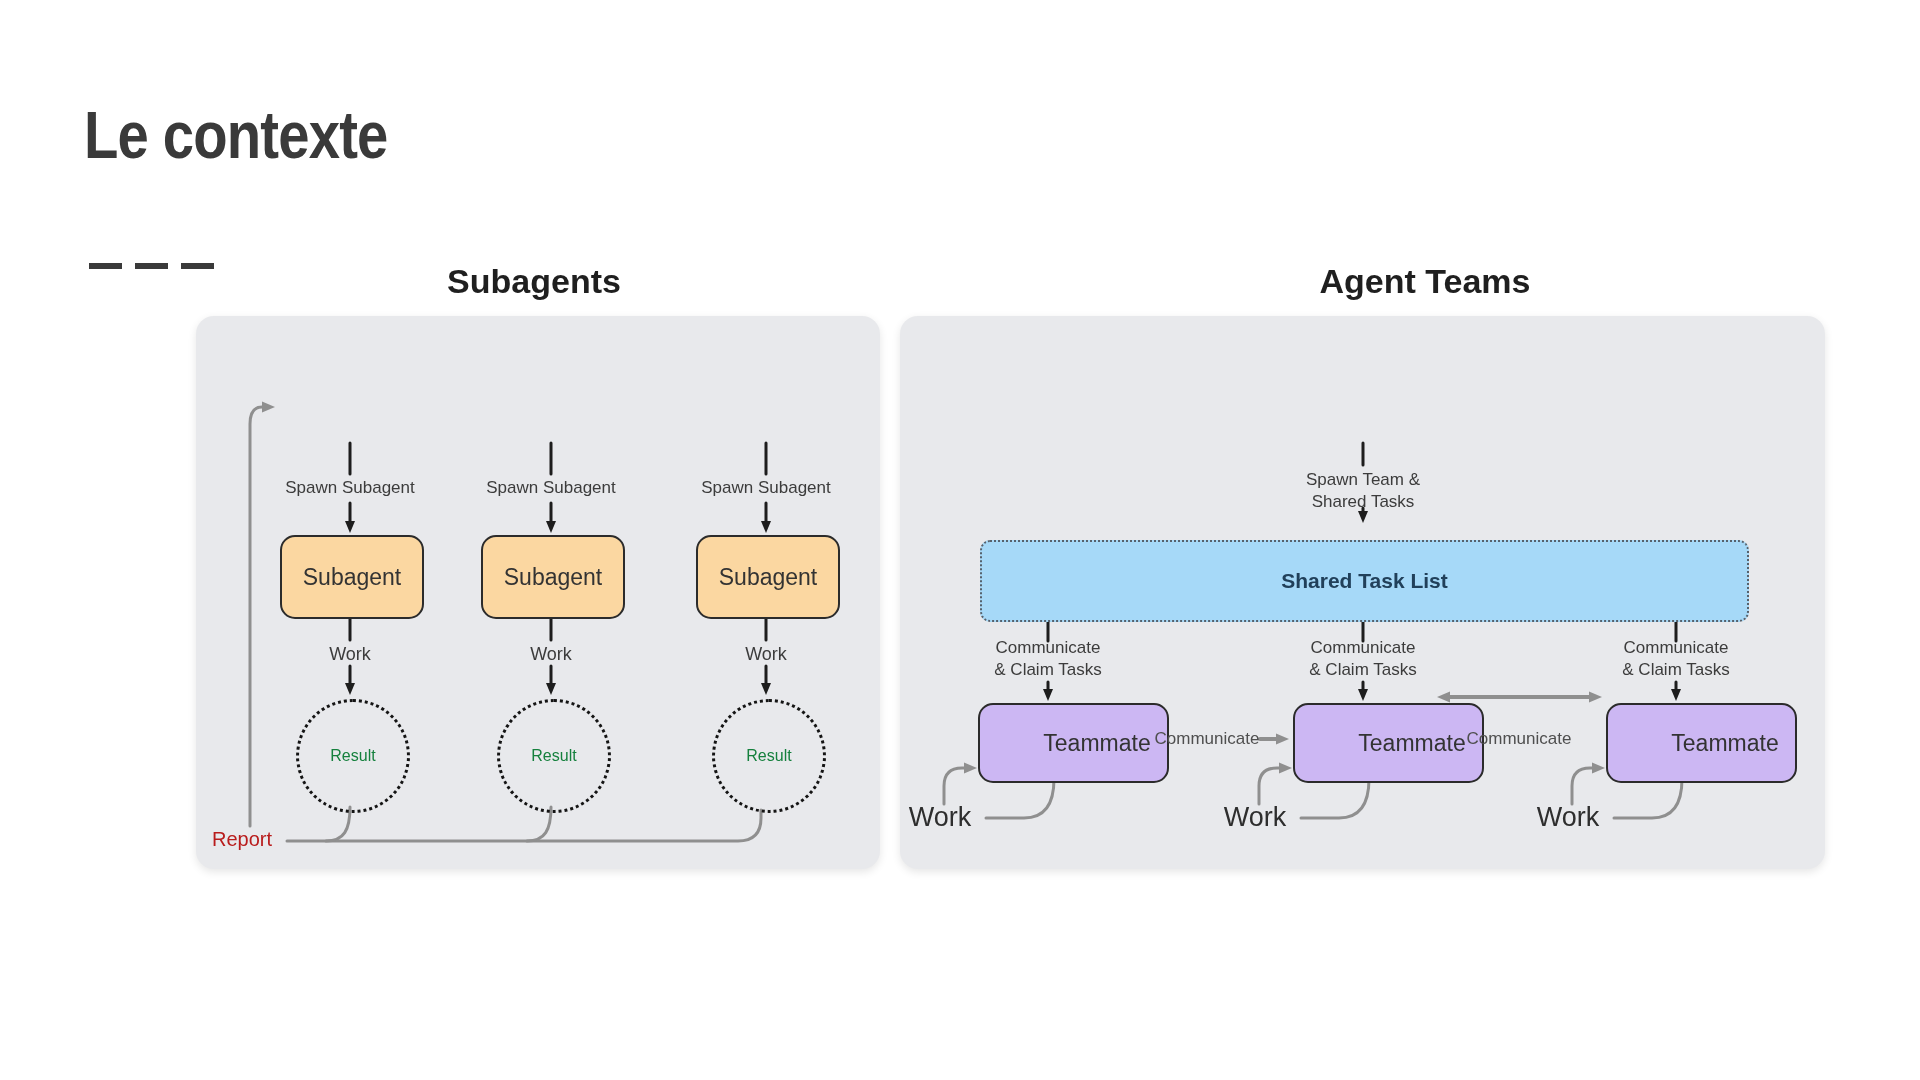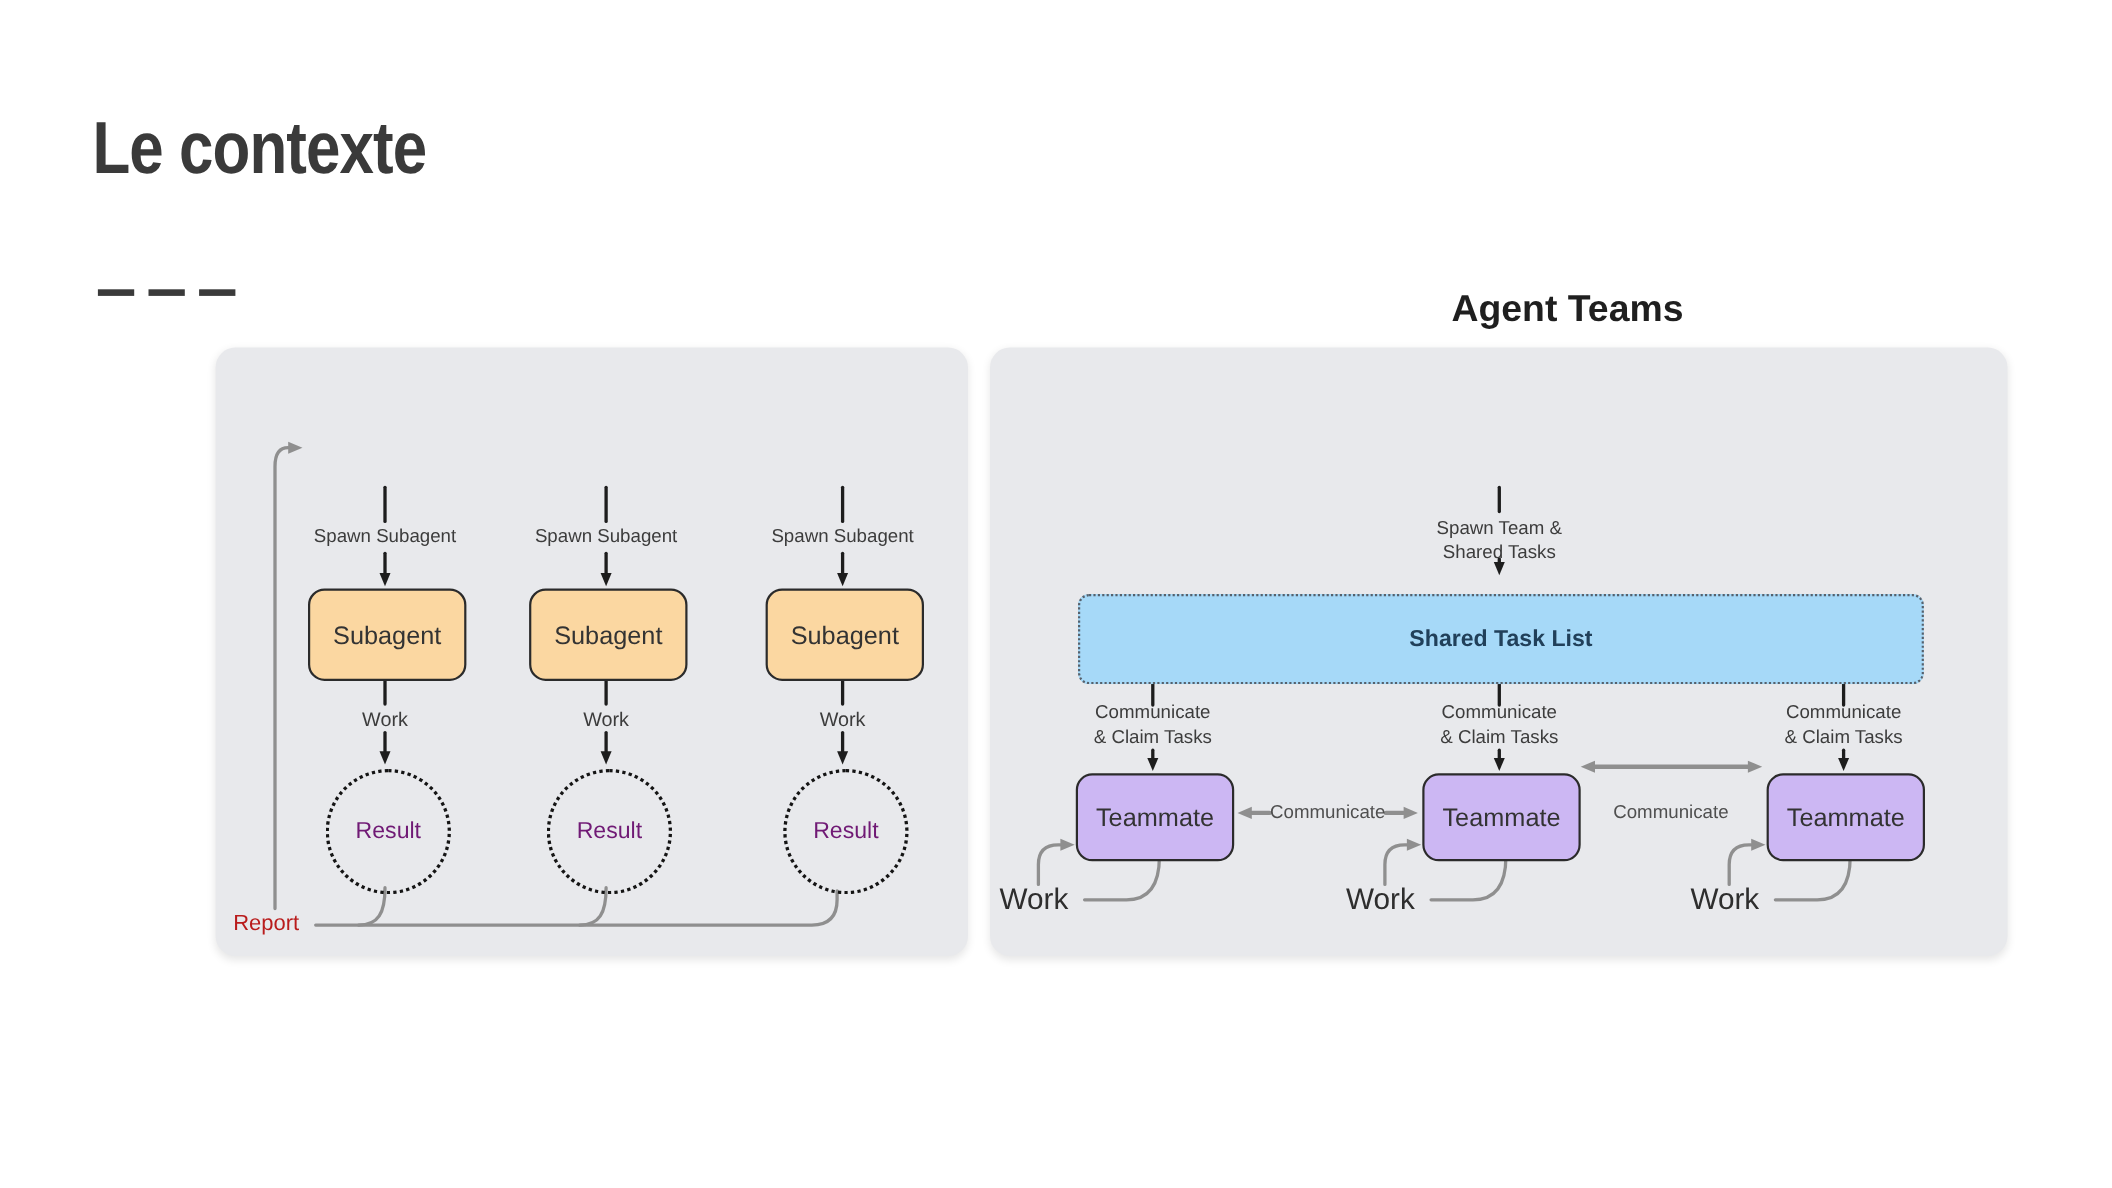--- a/index.html
+++ b/index.html
@@ -11,25 +11,25 @@
   .title-dashes{position:absolute;left:89px;top:263px;display:flex;gap:13px;}
   .title-dashes span{display:block;width:33px;height:6px;background:var(--title_color,#3a3a3a);}
   .diagram-title{position:absolute;top:262px;width:300px;text-align:center;font-size:34px;
                  font-weight:600;color:#1f1f1f;}
   .panel{position:absolute;top:316px;height:553px;background:var(--panel_bg,#e8e9ec);
          border-radius:18px;box-shadow:0 3px 8px rgba(0,0,0,.10);}
   .node{position:absolute;display:flex;align-items:center;justify-content:center;
         border:2px solid #2b2b2b;border-radius:15px;font-size:23px;color:#333;z-index:3;}
   .node.pink{background:var(--pink,#f9c5c5);font-size:21px;border-width:1.5px;}
   .node.orange{background:var(--orange,#fbd7a1);border-width:2.5px;}
-  .node.purple{background:var(--purple,#ccb7f3);}
+  .node.purple{background:var(--purple,#ccb7f3);padding-left:47px;}
   .node.blue{background:var(--blue,#a6d9f8);border:2px dotted #56616c;border-radius:10px;
              color:#21405a;font-weight:700;font-size:21px;margin-top:16px;}
   .circle{position:absolute;width:108px;height:108px;border:3px dotted #141414;border-radius:50%;
-          display:flex;align-items:center;justify-content:center;font-size:21px;color:#701a75;z-index:3;}
+          display:flex;align-items:center;justify-content:center;font-size:16px;color:#15803d;z-index:3;}
   .lbl{position:absolute;text-align:center;font-size:17px;color:#3c3c3c;line-height:22px;z-index:3;}
   .lbl.gray{color:#4f4f4f;}
   .lbl.big{font-size:27px;color:#2e2e2e;line-height:30px;}
   .lbl.report{font-size:20px;color:#b91c1c;text-align:left;}
   #wires{position:absolute;left:0;top:0;z-index:2;}
   .st-black{stroke:var(--black_arrow,#1d1d1d);stroke-width:3;fill:none;stroke-linecap:round;}
   .st-gray{stroke:var(--gray_arrow,#8f8f8f);stroke-width:3;fill:none;stroke-linecap:round;}
   .st-gray.thick{stroke-width:4;}
   .mk-black{fill:var(--black_arrow,#1d1d1d);}
   .mk-gray{fill:var(--gray_arrow,#8f8f8f);}
@@ -39,20 +39,21 @@
 
 <div id="slide">
 
   <h1 id="slide-title">Le contexte</h1>
   <div class="title-dashes">
     <span></span>
     <span></span>
     <span></span>
   </div>
 
+  <div class="diagram-title" style="left:384px;">Subagents</div>
   <div class="diagram-title" style="left:1275px;">Agent Teams</div>
 
   <div class="panel" style="left:196px;width:684px;"></div>
   <div class="panel" style="left:900px;width:925px;"></div>
 
   <svg id="wires" width="1920" height="1080" viewBox="0 0 1920 1080">
     <defs>
       <marker id="ab" markerUnits="userSpaceOnUse" markerWidth="14" markerHeight="12" refX="1" refY="6" orient="auto-start-reverse">
         <path class="mk-black" d="M1,1 L13,6 L1,11 Z"></path>
       </marker>

